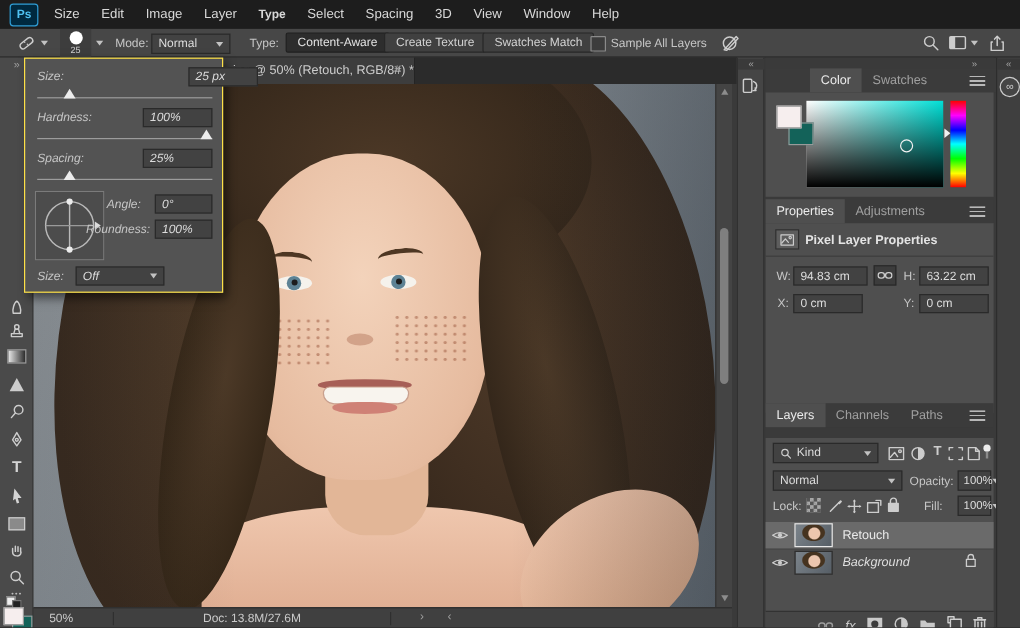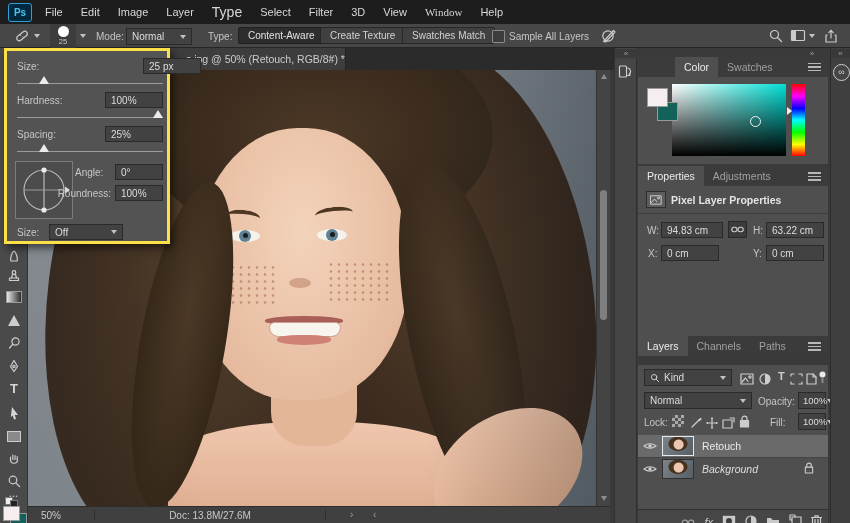--- a/index.html
+++ b/index.html
@@ -35,30 +35,30 @@
 </style>
 </head>
 <body>
 
 <div id="app">
 
   <div class="abs" style="left:0;top:0;width:850px;height:24px;background:#1d1d1d;border-bottom:1px solid #111;">
     <div class="abs" style="left:8px;top:3px;width:22px;height:17px;background:#00293f;border:1px solid #2f9fd8;border-radius:3px;
                 color:#4fc1f0;font-size:10px;font-weight:bold;display:flex;align-items:center;justify-content:center;">Ps</div>
     <div class="abs" style="left:36px;top:0;height:24px;display:flex;align-items:center;">
-      <div class="ptab" style="height:24px;font-size:11px;color:#d8d8d8;">File</div>
+      <div class="ptab" style="height:24px;font-size:11px;color:#d8d8d8;">Size</div>
       <div class="ptab" style="height:24px;font-size:11px;color:#d8d8d8;">Edit</div>
       <div class="ptab" style="height:24px;font-size:11px;color:#d8d8d8;">Image</div>
       <div class="ptab" style="height:24px;font-size:11px;color:#d8d8d8;">Layer</div>
-      <div class="ptab" style="height:24px;font-size:14px;color:#d8d8d8;">Type</div>
+      <div class="ptab" style="height:24px;font-size:10px;color:#d8d8d8;font-weight:bold;">Type</div>
       <div class="ptab" style="height:24px;font-size:11px;color:#d8d8d8;">Select</div>
-      <div class="ptab" style="height:24px;font-size:11px;color:#d8d8d8;">Filter</div>
+      <div class="ptab" style="height:24px;font-size:11px;color:#d8d8d8;">Spacing</div>
       <div class="ptab" style="height:24px;font-size:11px;color:#d8d8d8;">3D</div>
       <div class="ptab" style="height:24px;font-size:11px;color:#d8d8d8;">View</div>
-      <div class="ptab" style="height:24px;font-size:11px;color:#d8d8d8;font-family:Liberation Serif, serif;">Window</div>
+      <div class="ptab" style="height:24px;font-size:11px;color:#d8d8d8;">Window</div>
       <div class="ptab" style="height:24px;font-size:11px;color:#d8d8d8;">Help</div>
     </div>
   </div>
 
   <div class="abs" style="left:0;top:24px;width:850px;height:24px;background:#474747;border-bottom:1px solid #262626;box-sizing:border-box;">
     <span class="abs" style="left:12px;top:3px;">
       <svg width="18" height="18" viewBox="0 0 18 18" class="svgic">
         <rect x="4" y="6.5" width="12" height="5" rx="2.4" transform="rotate(-38 10 9)"></rect>
         <circle cx="8.6" cy="8.2" r="0.6" fill="#cdcdcd" stroke="none"></circle>
         <circle cx="10.8" cy="9.8" r="0.6" fill="#cdcdcd" stroke="none"></circle>
@@ -235,22 +235,22 @@
     <div class="abs" style="left:4px;top:426px;width:0;height:0;border-left:3px solid transparent;border-right:3px solid transparent;border-top:5px solid #8d8d8d;"></div>
   </div>
 
   <div class="abs" style="left:28px;top:506px;width:582px;height:17px;background:#404040;border-top:1px solid #2d2d2d;box-sizing:border-box;">
     <span class="abs" style="left:13px;top:3px;font-size:10px;color:#c9c9c9;">50%</span>
     <span class="abs" style="left:66px;top:3px;width:230px;text-align:center;font-size:10px;color:#c9c9c9;border-left:1px solid #2f2f2f;border-right:1px solid #2f2f2f;">Doc: 13.8M/27.6M</span>
     <span class="abs glyph" style="left:322px;top:3px;font-size:10px;">›</span>
     <span class="abs glyph" style="left:345px;top:3px;font-size:10px;">‹</span>
   </div>
 
-  <div class="abs" style="left:4px;top:48px;width:166px;height:196px;background:#535353;border:3px solid #fde047;
-              box-shadow:3px 4px 8px rgba(0,0,0,.55);z-index:40;box-sizing:border-box;">
+  <div class="abs" style="left:20px;top:48px;width:166px;height:196px;background:#535353;border:1px solid #fde047;
+              box-shadow:3px 4px 8px rgba(0,0,0,.55);z-index:40;box-sizing:border-box;font-style:italic;">
     <span class="lbl abs" style="left:10px;top:10px;">Size:</span>
     <div class="input abs" style="left:98px;top:7px;width:58px;margin-left:38px;">
       <span>25 px</span>
     </div>
     <div class="slidertrack" style="left:10px;top:32px;width:146px;"></div>
     <div class="thumbtri" style="left:32px;top:25px;"></div>
 
     <span class="lbl abs" style="left:10px;top:44px;">Hardness:</span>
     <div class="input abs" style="left:98px;top:41px;width:58px;">
       <span>100%</span>

